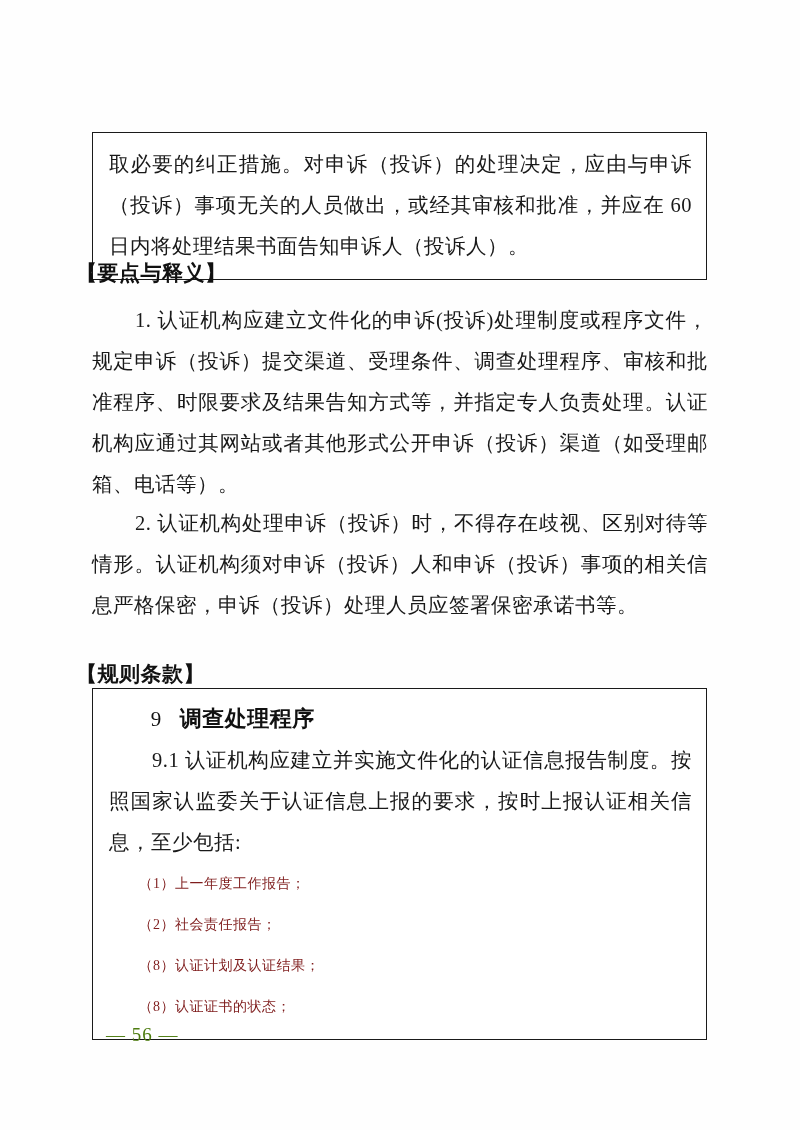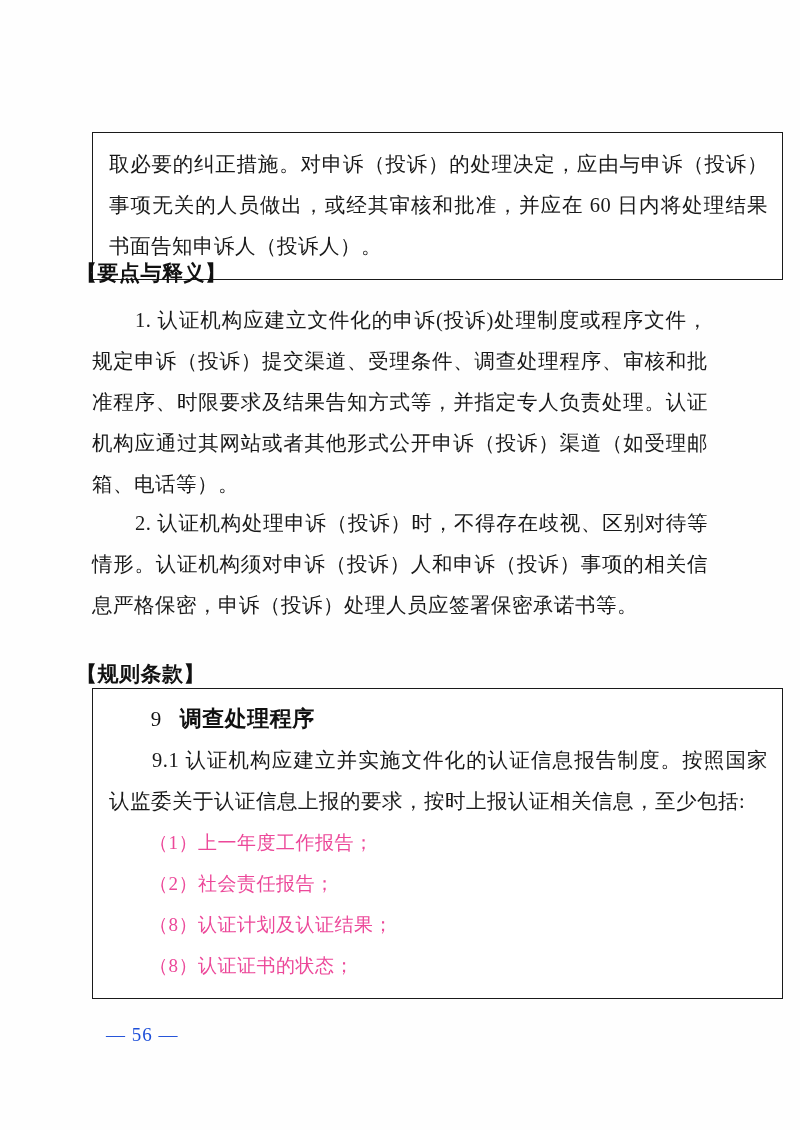--- a/index.html
+++ b/index.html
@@ -35,21 +35,21 @@
     text-justify: inter-ideograph;
     margin: 0;
   }
 
   .indent2 { text-indent: 2.1em; }
 
   
   .quote-box {
     position: absolute;
     left: 92px;
-    width: 691px;
+    width: 615px;
     box-sizing: border-box;
     border: 1.4px solid #1a1a1a;
     background: #ffffff;
     padding: 11px 14px 12px 16px;
   }
 
   #quote-box-1 { top: 132px; }
   #quote-box-2 { top: 688px; }
 
   .quote-box .body-text {
@@ -98,36 +98,36 @@
   }
 
   
   .sub-list {
     list-style: none;
     margin: 0;
     padding: 0;
   }
   .sub-list li {
     font-family: "Liberation Serif", "DejaVu Serif", serif;
-    font-size: 19px;
+    font-size: 14px;
     line-height: 41px;
     letter-spacing: 0.5px;
-    color: #ec4899;
+    color: #7f1d1d;
     text-indent: 2.1em;
   }
 
   
   #page-footer {
     position: absolute;
     left: 106px;
     top: 1024px;
     font-family: "Liberation Serif", "DejaVu Serif", serif;
     font-size: 19px;
     letter-spacing: 1px;
-    color: #1d4ed8;
+    color: #4d7c0f;
     white-space: nowrap;
   }
 </style>
 </head>
 <body>
 
 <div class="page">
 
   <div class="quote-box" id="quote-box-1">
     <p class="body-text">取必要的纠正措施。对申诉（投诉）的处理决定，应由与申诉（投诉）事项无关的人员做出，或经其审核和批准，并应在 60 日内将处理结果书面告知申诉人（投诉人）。</p>

